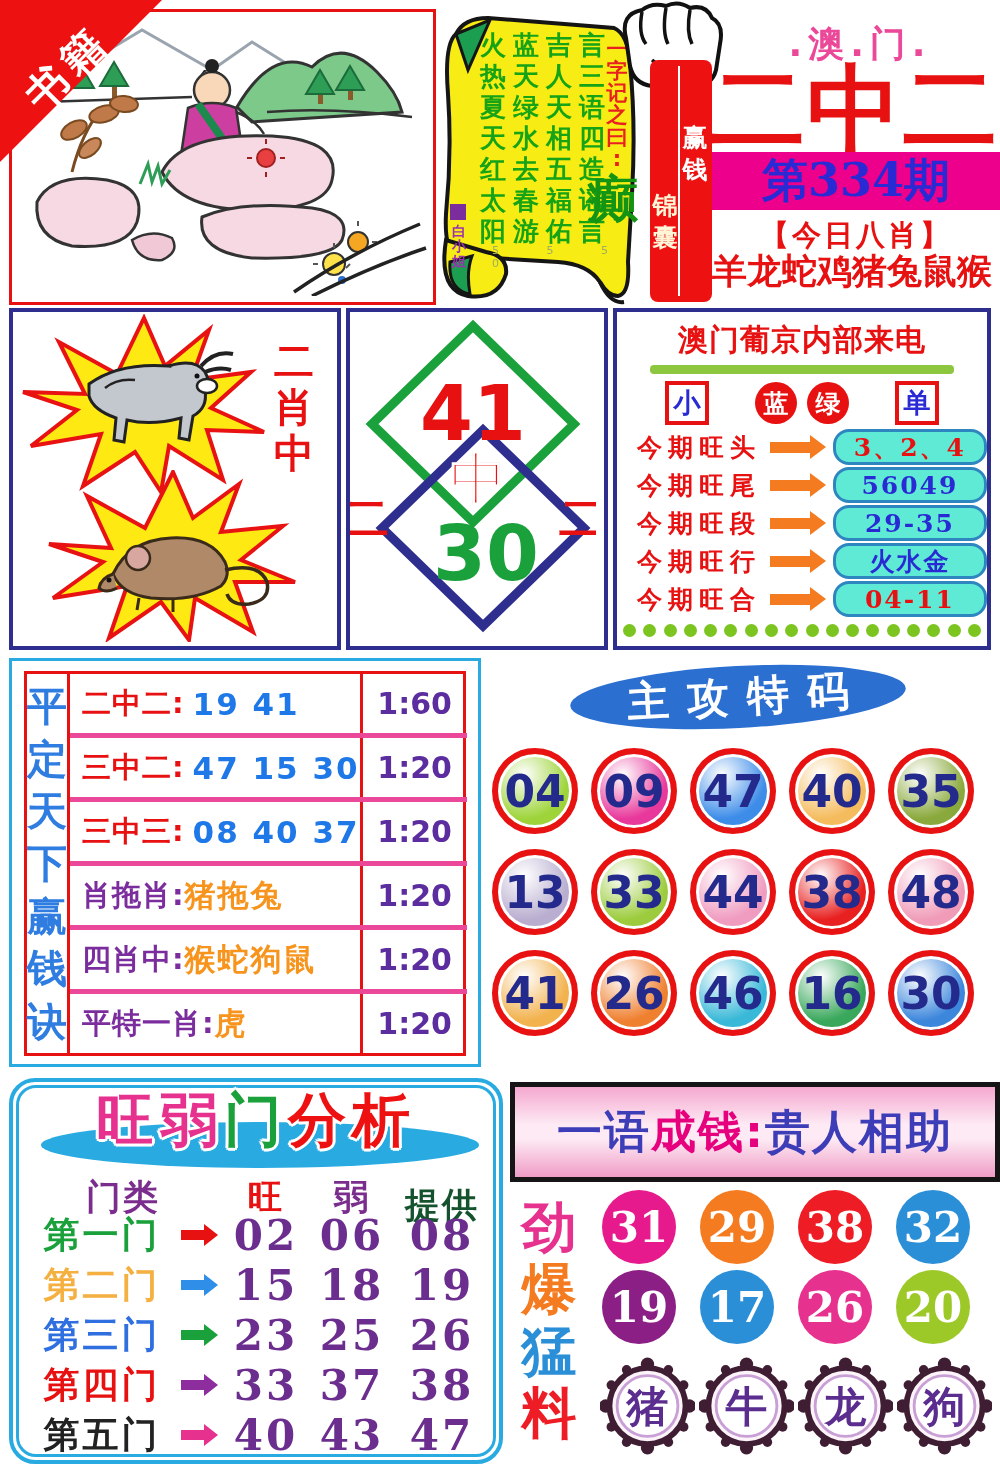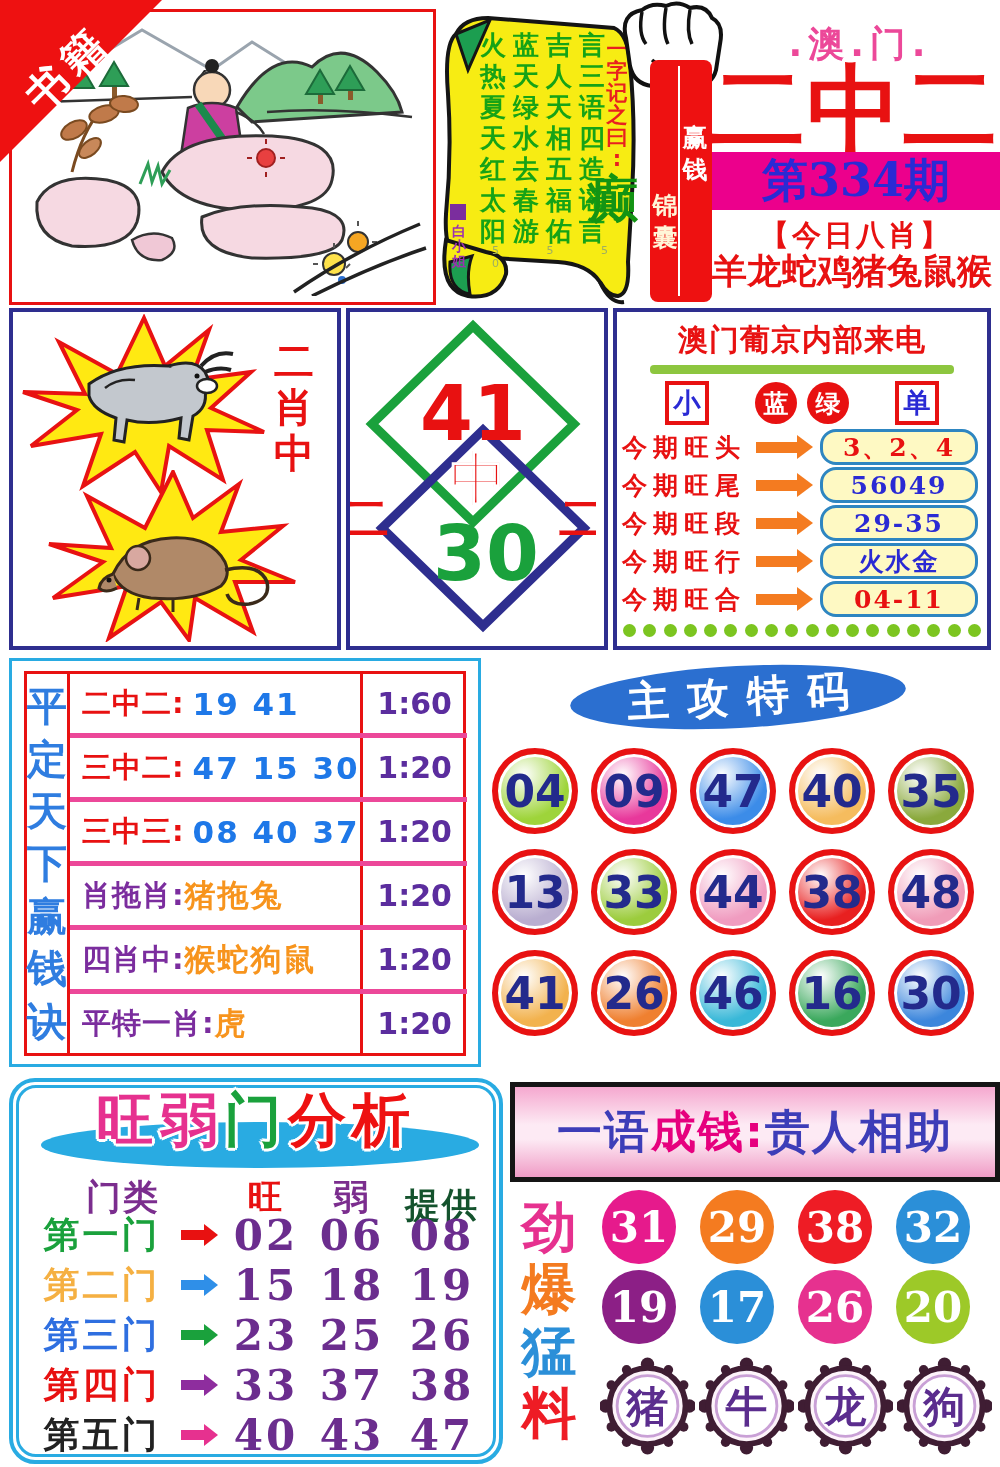--- a/index.html
+++ b/index.html
@@ -46,26 +46,26 @@
   
   .hl-title{margin-top:8px;text-align:center;color:#e81111;font-size:30px;font-weight:bold;letter-spacing:1px;}
   .hl-bar{width:304px;height:9px;background:#8dc63f;border-radius:4px;margin:4px auto 6px auto;}
   .hl-badges{display:flex;justify-content:center;align-items:center;gap:10px;height:46px;}
   .hl-gap{width:26px;}
   .badge-box{width:36px;height:36px;border:4px solid #e81111;display:flex;align-items:center;justify-content:center;
              color:#2a2ad4;font-size:27px;font-weight:bold;}
   .badge-circle{width:42px;height:42px;border-radius:50%;background:#e81111;display:flex;align-items:center;justify-content:center;
              color:#fff;font-size:25px;font-weight:bold;}
   .hl-rows{margin-top:2px;}
-  .hl-row{display:flex;align-items:center;height:38px;padding-left:3px;text-align:center;}
+  .hl-row{display:flex;align-items:center;height:38px;padding-left:20px;}
   .hl-label{width:128px;color:#e81111;font-size:25px;font-weight:bold;letter-spacing:6px;white-space:nowrap;}
   .harrow{position:relative;width:42px;height:11px;background:#f47b20;margin:0 22px 0 8px;}
   .harrow:after{content:"";position:absolute;right:-15px;top:-7px;border-left:16px solid #f47b20;
                 border-top:12px solid transparent;border-bottom:12px solid transparent;}
-  .pill{width:152px;height:30px;border:3px solid #2e86c1;border-radius:16px;background:#fef9c3;
+  .pill{width:152px;height:30px;border:3px solid #2e86c1;border-radius:16px;background:#5eead4;
         display:flex;align-items:center;justify-content:center;font-size:25px;font-weight:bold;
         font-family:"DejaVu Serif",serif;letter-spacing:2px;}
   .pill.red{color:#e81111;} .pill.navy{color:#2a2ad4;}
   .hl-dots{display:flex;justify-content:space-between;padding:0 6px;margin-top:6px;}
   .hl-dots i{width:13px;height:13px;border-radius:50%;background:#7cc520;}
   
   .formula-box{left:9px;top:658px;width:466px;height:403px;border:3px solid #29abe2;background:#fff;}
   .formula-inner{left:12px;top:10px;width:436px;height:379px;border:3px solid #e81111;display:flex;}
   .f-side{width:54px;border-right:3px solid #e81111;display:flex;flex-direction:column;align-items:center;justify-content:space-around;padding:6px 0;}
   .f-side span{color:#2f7de0;font-size:40px;line-height:44px;font-weight:bold;font-family:"DejaVu Serif",serif;}

